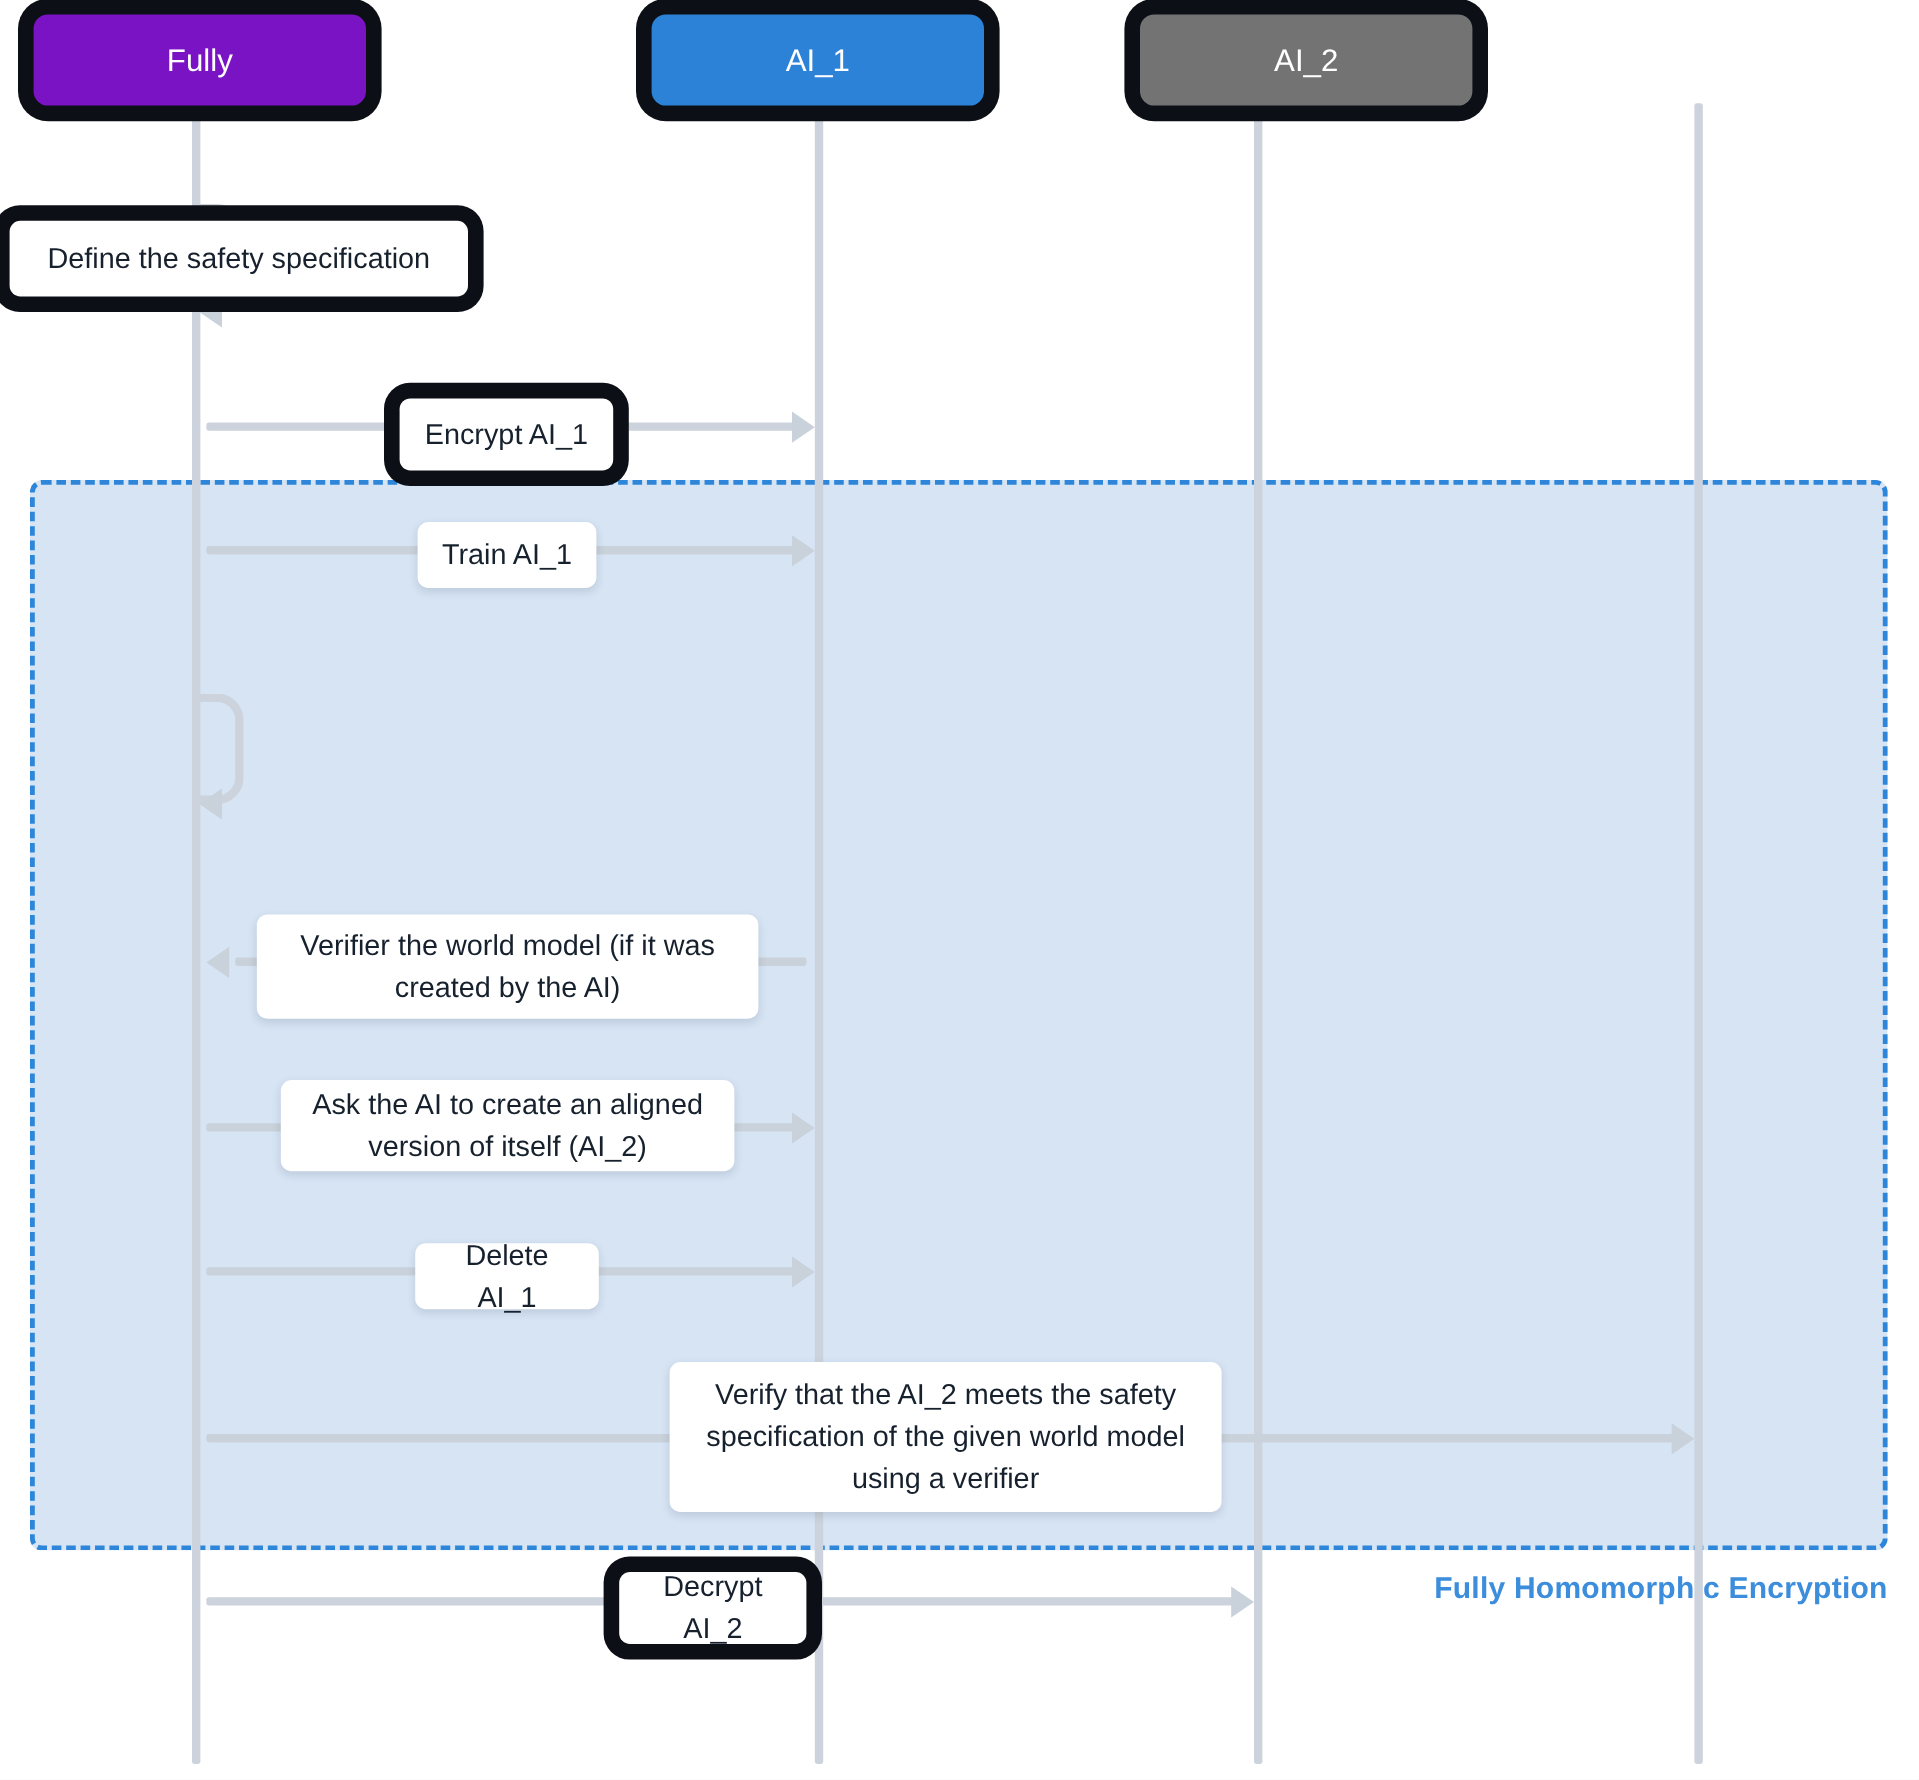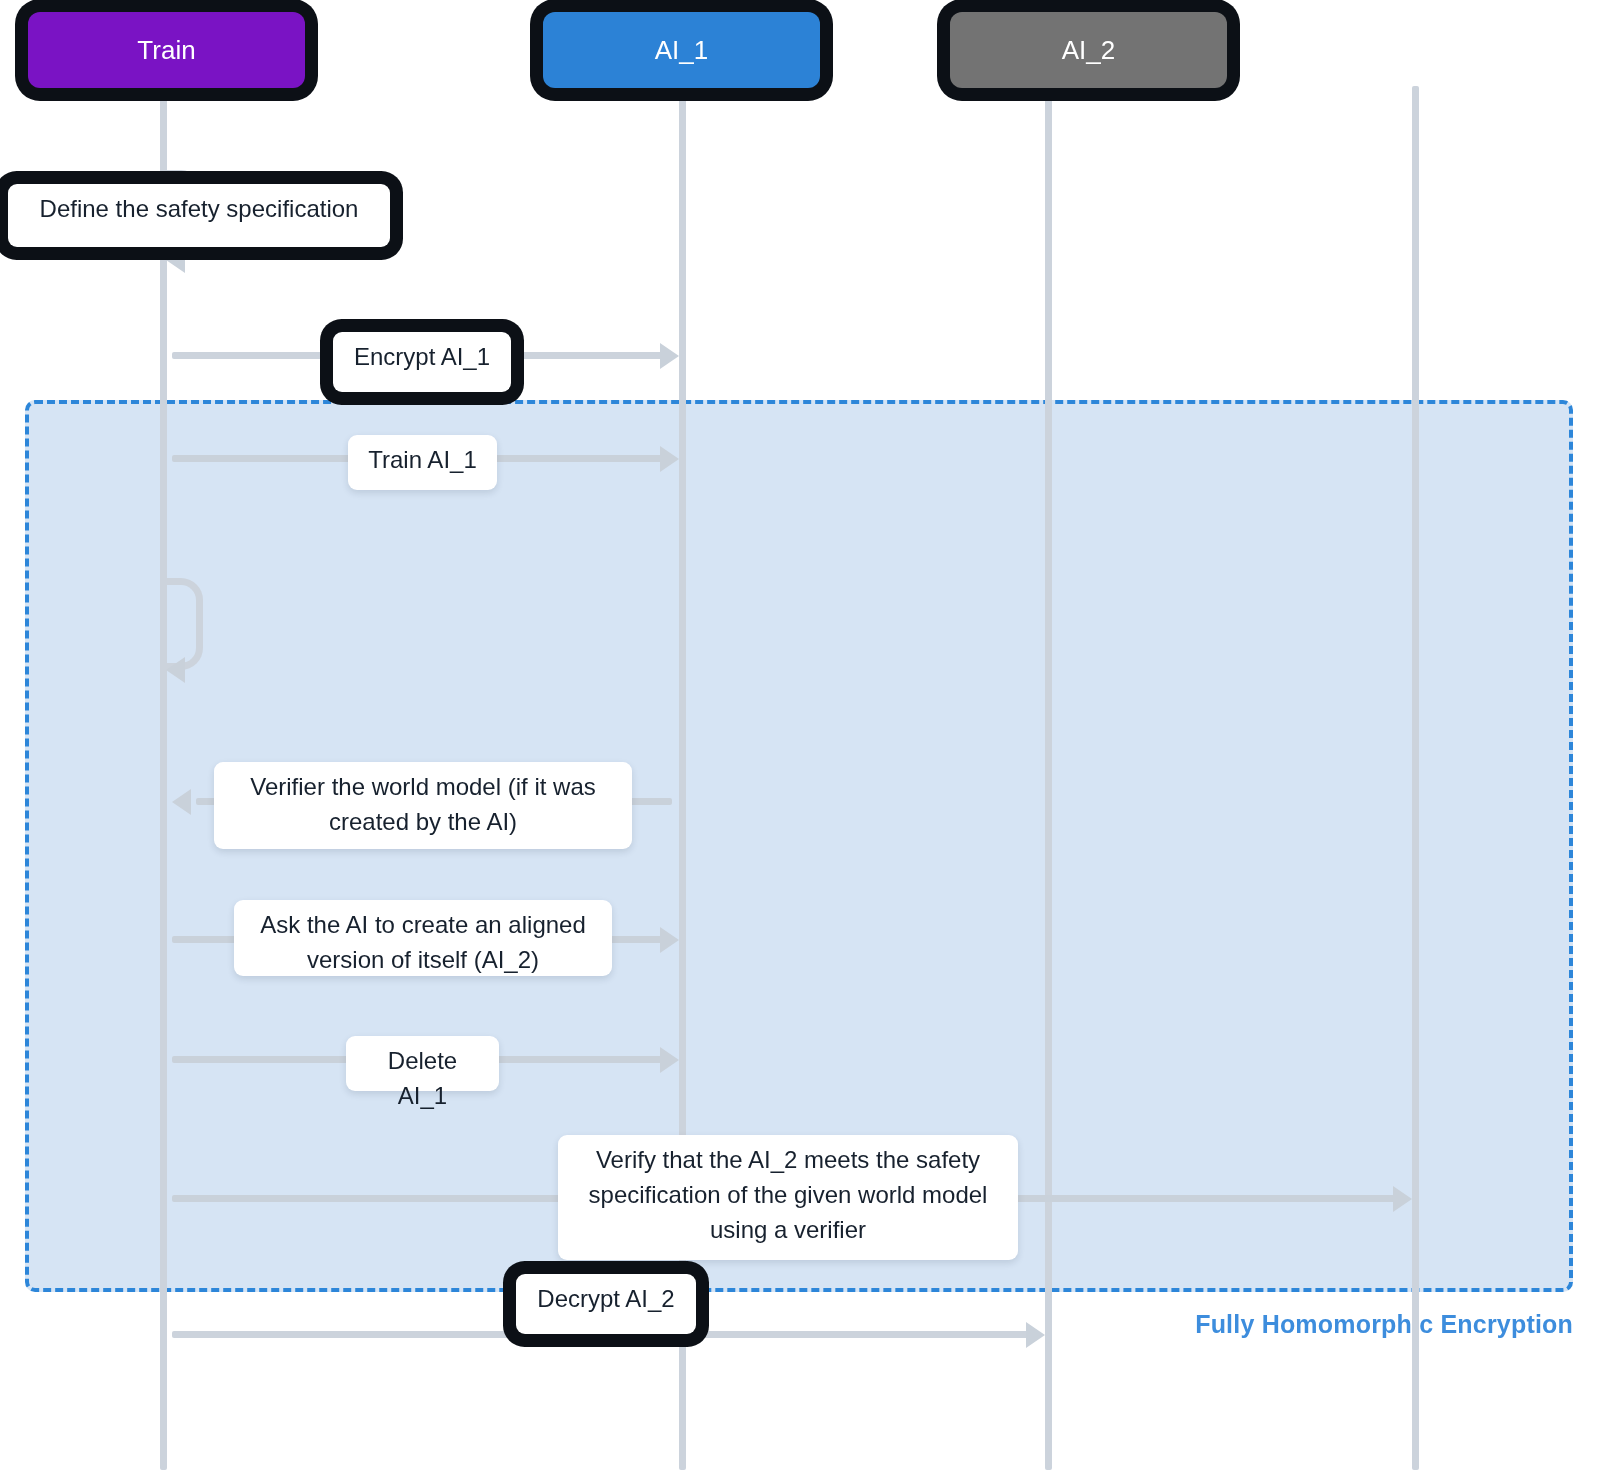--- a/index.html
+++ b/index.html
@@ -71,40 +71,40 @@
   .label{
     position:absolute;
     background:#ffffff;
     border-radius:9px;
     color:#17212e;
     font-size:24px;
     line-height:35px;
     text-align:center;
     padding:7px 18px;
     box-sizing:border-box;
-    display:flex;justify-content:center;
+    display:flex;align-items:center;justify-content:center;
   }
   .label.hard{ box-shadow:0 0 0 13px #0c1016; }
   .label.soft{ box-shadow:0 3px 7px rgba(25,40,60,.13); }
 </style>
 </head>
 <body>
 
 <div id="stage">
 
   <div class="fhe-box"></div>
   <div class="fhe-label">Fully Homomorphic Encryption</div>
 
   <div class="lifeline" style="left:160px;  top:86px; height:1384px;"></div>
   <div class="lifeline" style="left:679px;  top:86px; height:1384px;"></div>
   <div class="lifeline" style="left:1045px; top:86px; height:1384px;"></div>
   <div class="lifeline" style="left:1412px; top:86px; height:1384px;"></div>
 
   <div class="participant" style="left:28px; width:277px; background:#7a13c4;">
-    <span>Train</span>
+    <span>Fully</span>
   </div>
   <div class="participant" style="left:543px; width:277px; background:#2c82d6;">
     <span>AI_1</span>
   </div>
   <div class="participant" style="left:950px; width:277px; background:#737373;">
     <span>AI_2</span>
   </div>
 
   <div class="selfloop" style="left:163px; top:170px; width:40px; height:90px;"></div>
   <div class="arrowhead left" style="left:166px; top:247px;"></div>
@@ -146,17 +146,17 @@
   </div>
 
   <div class="msg faint" style="left:172px; top:1195px; width:1223px;"></div>
   <div class="arrowhead right" style="left:1393px; top:1186px;"></div>
   <div class="label soft" style="left:558px; top:1135px; width:460px; height:125px;">
     <span>Verify that the AI_2 meets the safety specification of the given world model using a verifier</span>
   </div>
 
   <div class="msg" style="left:172px; top:1331px; width:858px;"></div>
   <div class="arrowhead right" style="left:1026px; top:1322px;"></div>
-  <div class="label hard" style="left:516px; top:1274px; width:180px; height:60px;">
+  <div class="label hard" style="left:516px; top:1310px; width:156px; height:60px;">
     <span>Decrypt AI_2</span>
   </div>
 
 </div>
 
 </body></html>

